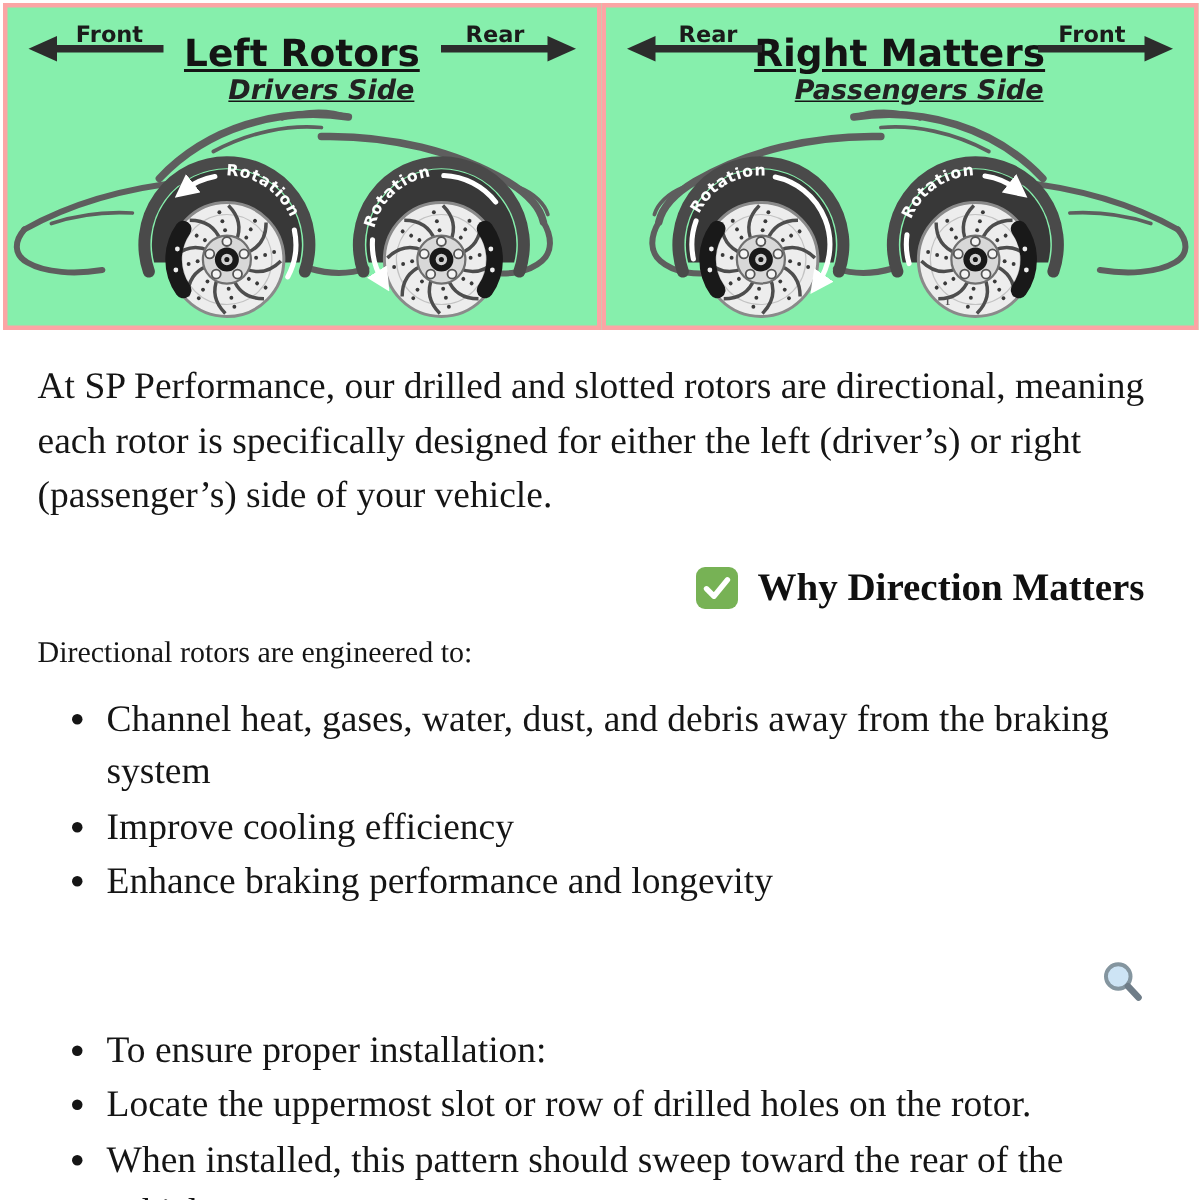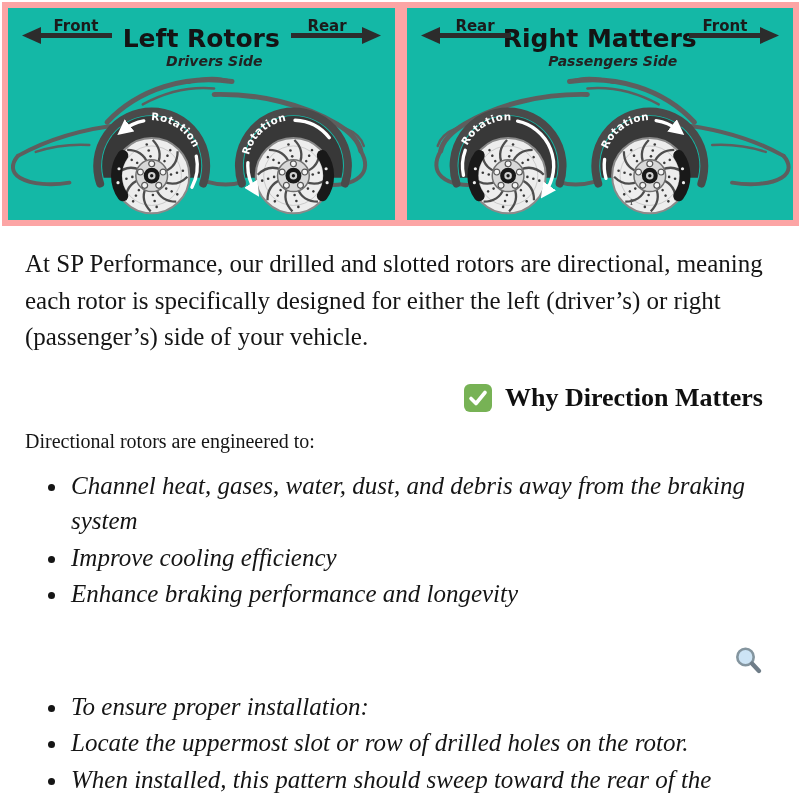--- a/index.html
+++ b/index.html
@@ -1,41 +1,41 @@
 <!DOCTYPE html>
 <html><head>
 <meta charset="utf-8">
 <style>
   html,body{margin:0;padding:0;background:#fff;}
   body{width:800px;font-family:"Liberation Serif",serif;color:#151515;}
 
   
   .figure{display:flex;margin:2px 1px 0 2px;}
-  .panel{flex:1;border:6px solid #fca5a5;background:#14b8a6;height:212px;position:relative;overflow:hidden;}
+  .panel{flex:1;border:3px solid #fca5a5;background:#86efac;height:212px;position:relative;overflow:hidden;text-decoration:underline;}
   .panel-header{position:relative;height:58px;font-family:"DejaVu Sans",sans-serif;}
   .panel-title{text-align:center;font-weight:bold;font-size:25px;line-height:1.02;padding-top:18px;color:#141414;}
-  .panel-sub{text-align:center;font-weight:bold;font-style:italic;font-size:14px;color:#222;margin-top:1px;margin-left:26px;}
+  .panel-sub{text-align:center;font-weight:bold;font-style:italic;font-size:18px;color:#222;margin-top:1px;margin-left:26px;}
   .dir{position:absolute;top:7px;}
   .dir.left{left:12px;}
   .dir.right{right:12px;}
   .dir text{font-family:"DejaVu Sans",sans-serif;font-weight:bold;font-size:15px;fill:#1b1b1b;}
   .car{display:block;width:100%;height:152px;}
   .rot-txt{font-family:"DejaVu Sans",sans-serif;font-weight:bold;font-size:10.5px;fill:#fff;letter-spacing:.5px;}
   .shaft{stroke:#fff;stroke-width:3.4;fill:none;stroke-linecap:round;}
   .stray{font-family:"Liberation Serif",serif;font-size:12px;fill:#555;}
 
   
   main{padding:8px 30px 26px 25px;width:738px;}
   .intro{font-size:25px;line-height:1.46;margin:12px 0 0;}
   h2{display:flex;align-items:center;gap:12px;font-size:26px;font-weight:bold;margin:27px 0 14px;color:#101010;justify-content:flex-end;}
   h2.plain{font-weight:normal;margin:33px 0 14px;gap:9px;}
   h2 .emoji{display:inline-flex;flex:0 0 auto;}
   .lead{font-size:20px;margin:0;line-height:1.4;}
   ul{font-size:25px;line-height:1.42;margin:13px 0 0;padding-left:44px;}
-  li{padding-left:2px;margin:1px 0;font-style:italic;}
+  li{padding-left:2px;margin:1px 0;}
 </style>
 </head>
 <body>
 
 <figure class="figure" style="margin:2px 1px 0 2px;">
 
   <div class="panel">
     <div class="panel-header">
       <svg class="dir left" width="95" height="32">
         <polygon points="2,20.5 21,12 21,29" fill="#2c2c2c"></polygon>

